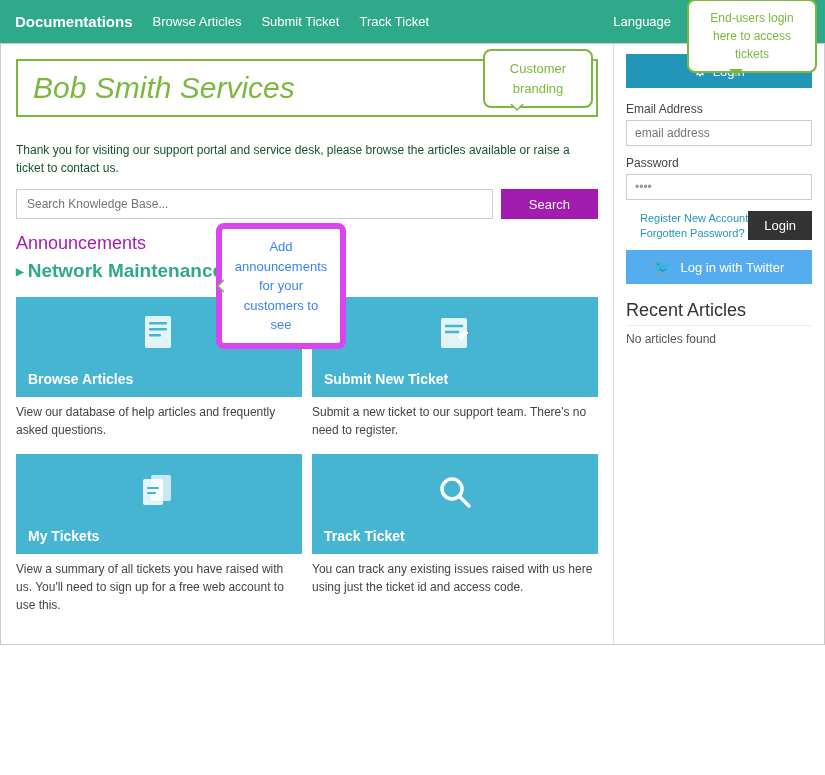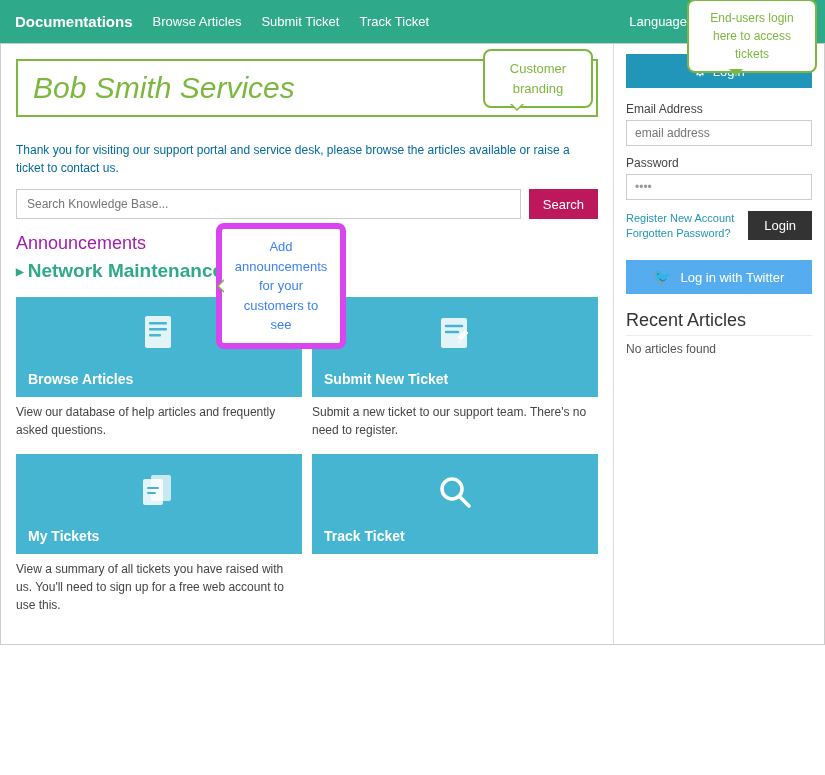--- a/index.html
+++ b/index.html
@@ -33,21 +33,21 @@
       display: flex;
       align-items: center;
       gap: 15px;
     }
     .topnav-right a { color: #fff; text-decoration: none; font-size: 13px; }
     .lang-btn {
       color: #fff;
       font-size: 13px;
       display: flex;
       align-items: flex-end;
-      gap: 4px;
+      gap: 20px;
     }
 
     
     .main-wrapper {
       display: flex;
       padding: 0;
       border: 1px solid #ccc;
     }
 
     
@@ -111,43 +111,43 @@
       content: '';
       position: absolute;
       bottom: -9px;
       left: 26px;
       border: 6px solid transparent;
       border-top-color: #fff;
     }
 
     .welcome-text {
       font-size: 12px;
-      color: #0369a1;
+      color: #14532d;
       margin-bottom: 12px;
       line-height: 1.5;
     }
 
     
     .search-row {
       display: flex;
       gap: 8px;
       margin-bottom: 14px;
     }
     .search-input {
       flex: 1;
       padding: 7px 10px;
       border: 1px solid #ccc;
       font-size: 12px;
       color: #999;
     }
     .search-btn {
-      background: #be185d;
+      background: #a21caf;
       color: #fff;
       border: none;
-      padding: 6px 14px;
+      padding: 6px 28px;
       font-size: 13px;
       cursor: pointer;
     }
 
     
     .announcements-section {
       position: relative;
       margin-bottom: 15px;
     }
     .announcements-title {
@@ -259,23 +259,23 @@
     .sidebar-input {
       width: 100%;
       border: 1px solid #ccc;
       padding: 5px 8px;
       font-size: 12px;
       margin-bottom: 10px;
       color: #999;
     }
     .sidebar-links {
       display: flex;
-      justify-content: space-between;
+      justify-content: flex-end;
       align-items: center;
-      margin-bottom: 20px;
+      margin-bottom: 10px;
     }
     .sidebar-links a {
       color: #2196b8;
       font-size: 11px;
       text-decoration: none;
     }
     .login-dark-btn {
       background: #333;
       color: #fff;
       border: none;
@@ -445,20 +445,21 @@
       <div>
         <div class="card">
           <span class="card-icon">
             <svg width="44" height="44" viewBox="0 0 44 44" fill="none">
               <circle cx="19" cy="20" r="10" stroke="white" stroke-width="3.5" fill="none"></circle>
               <line x1="26" y1="27" x2="36" y2="37" stroke="white" stroke-width="3.5" stroke-linecap="round"></line>
             </svg>
           </span>
           <div class="card-title">Track Ticket</div>
         </div>
+        <div class="card-desc">You can track any existing issues raised with us here using just the ticket id and access code.</div>
       </div>
     </div>
 
   </div>
 
   <div class="sidebar">
     <div class="sidebar-top-relative">
 
       <div class="bubble-enduser">
         <span>End-users login here to access tickets</span>

